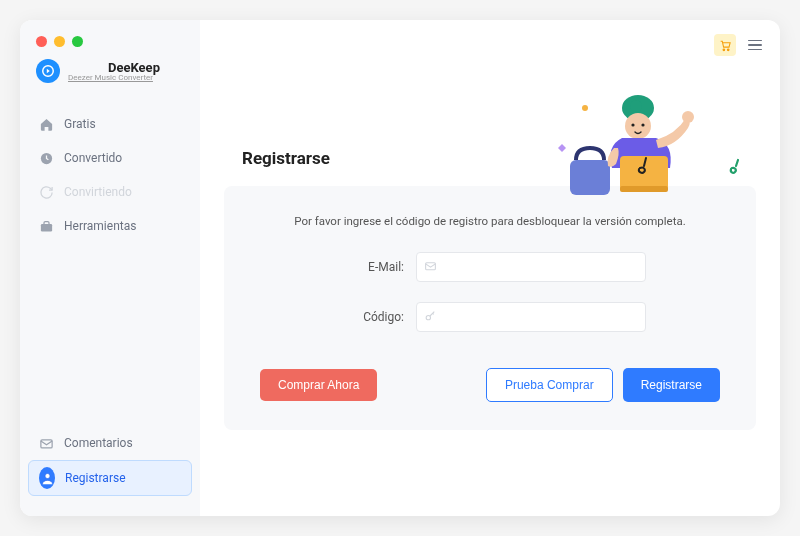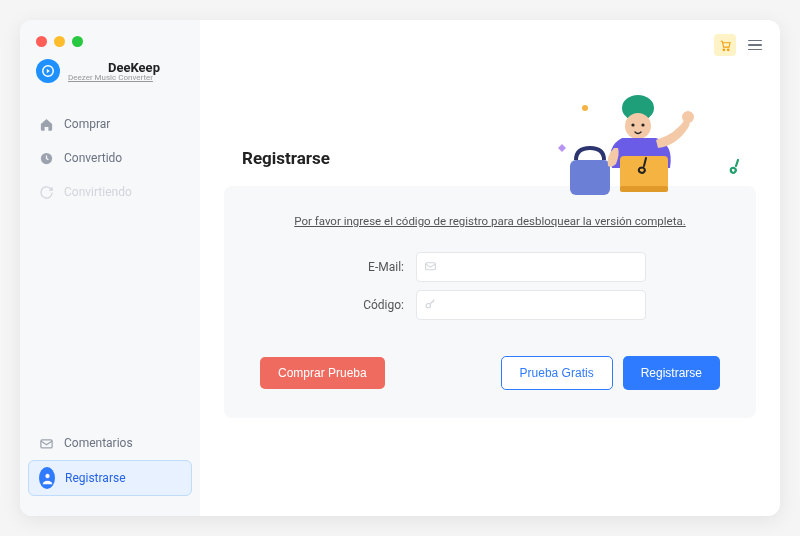--- a/index.html
+++ b/index.html
@@ -25,22 +25,22 @@
     .nav-icon { width: 16px; height: 16px; display: flex; align-items: center; justify-content: center; }
     .nav-icon svg { width: 15px; height: 15px; }
     .main { flex: 1; position: relative; padding: 18px 24px; }
     .topbar { position: absolute; top: 14px; right: 18px; display: flex; align-items: center; gap: 12px; }
     .cart-btn { width: 22px; height: 22px; background: #fef3c7; border-radius: 4px; display: flex; align-items: center; justify-content: center; cursor: pointer; }
     .hamburger { display: flex; flex-direction: column; gap: 3px; cursor: pointer; }
     .hamburger span { width: 14px; height: 1.5px; background: #6b7280; border-radius: 1px; }
     .illustration { position: absolute; top: 70px; right: 30px; width: 200px; height: 120px; }
     .page-title { font-size: 17px; font-weight: 700; color: #222; margin-top: 110px; margin-bottom: 18px; margin-left: 18px; }
     .card { background: #f7f8fa; border-radius: 8px; padding: 28px 36px 28px; }
-    .card-msg { text-align: center; font-size: 11.5px; color: #555; margin-bottom: 24px; text-decoration: underline; }
-    .form-row { display: flex; align-items: center; justify-content: center; gap: 12px; margin-bottom: 8px; }
+    .card-msg { text-align: center; font-size: 11.5px; color: #555; margin-bottom: 24px; }
+    .form-row { display: flex; align-items: center; justify-content: center; gap: 12px; margin-bottom: 20px; }
     .form-label { width: 70px; text-align: right; font-size: 12px; color: #555; }
     .input-wrap { position: relative; width: 230px; }
     .input-wrap .input-icon { position: absolute; left: 8px; top: 50%; transform: translateY(-50%); color: #d1d5db; }
     .input-wrap input { width: 100%; padding: 7px 8px 7px 28px; border: 1px solid #e5e7eb; border-radius: 4px; font-size: 12px; background: #fff; }
     .actions { display: flex; justify-content: space-between; align-items: center; margin-top: 36px; }
     .actions-right { display: flex; gap: 10px; }
     .btn { padding: 9px 18px; border-radius: 5px; font-size: 12px; cursor: pointer; border: none; }
     .btn-red { background: #ef6a5f; color: #fff; }
     .btn-outline { background: #fff; color: #2f7bff; border: 1px solid #2f7bff; }
     .btn-blue { background: #2f7bff; color: #fff; }
@@ -70,39 +70,48 @@
       </div>
     </div>
 
     <nav class="nav">
       <div class="nav-item">
         <span class="nav-icon">
             <svg viewBox="0 0 24 24" fill="#9ca3af">
               <path d="M3 11l9-8 9 8v9a2 2 0 01-2 2h-4v-6h-6v6H5a2 2 0 01-2-2z"></path>
             </svg>
           </span>
-        <span>Comprar</span>
+        <span>Gratis</span>
       </div>
       <div class="nav-item">
         <span class="nav-icon">
             <svg viewBox="0 0 24 24" fill="#9ca3af">
               <circle cx="12" cy="12" r="9"></circle>
               <path d="M12 7v5l3 2" stroke="#f7f8fa" stroke-width="2" fill="none"></path>
             </svg>
           </span>
         <span>Convertido</span>
       </div>
       <div class="nav-item disabled">
         <span class="nav-icon">
             <svg viewBox="0 0 24 24" fill="none" stroke="#d1d5db" stroke-width="2">
               <path d="M21 12a9 9 0 11-3-6.7L21 8"></path>
               <path d="M21 3v5h-5"></path>
             </svg>
           </span>
         <span>Convirtiendo</span>
+      </div>
+      <div class="nav-item">
+        <span class="nav-icon">
+            <svg viewBox="0 0 24 24" fill="#9ca3af">
+              <rect x="3" y="8" width="18" height="12" rx="2"></rect>
+              <path d="M8 8V6a2 2 0 012-2h4a2 2 0 012 2v2" fill="none" stroke="#9ca3af" stroke-width="2"></path>
+            </svg>
+          </span>
+        <span>Herramientas</span>
       </div>
     </nav>
 
     <div class="nav-bottom">
       <div class="nav-item">
         <span class="nav-icon">
             <svg viewBox="0 0 24 24" fill="none" stroke="#9ca3af" stroke-width="2">
               <rect x="3" y="6" width="18" height="13" rx="2"></rect>
               <path d="M3 8l9 6 9-6"></path>
             </svg>
@@ -183,21 +192,21 @@
         <div class="input-wrap">
           <span class="input-icon"><svg width="13" height="13" viewBox="0 0 24 24" fill="none" stroke="currentColor" stroke-width="2">
                 <circle cx="8" cy="15" r="4"></circle>
                 <path d="M11 12l8-8m-3 3l2 2"></path>
               </svg></span>
           <input type="text" value="" style="">
         </div>
       </div>
 
       <div class="actions">
-        <button class="btn btn-red">Comprar Prueba</button>
+        <button class="btn btn-red">Comprar Ahora</button>
         <div class="actions-right">
-          <button class="btn btn-outline">Prueba Gratis</button>
+          <button class="btn btn-outline">Prueba Comprar</button>
           <button class="btn btn-blue">Registrarse</button>
         </div>
       </div>
     </div>
   </main>
 </div>
 
 </body></html>

